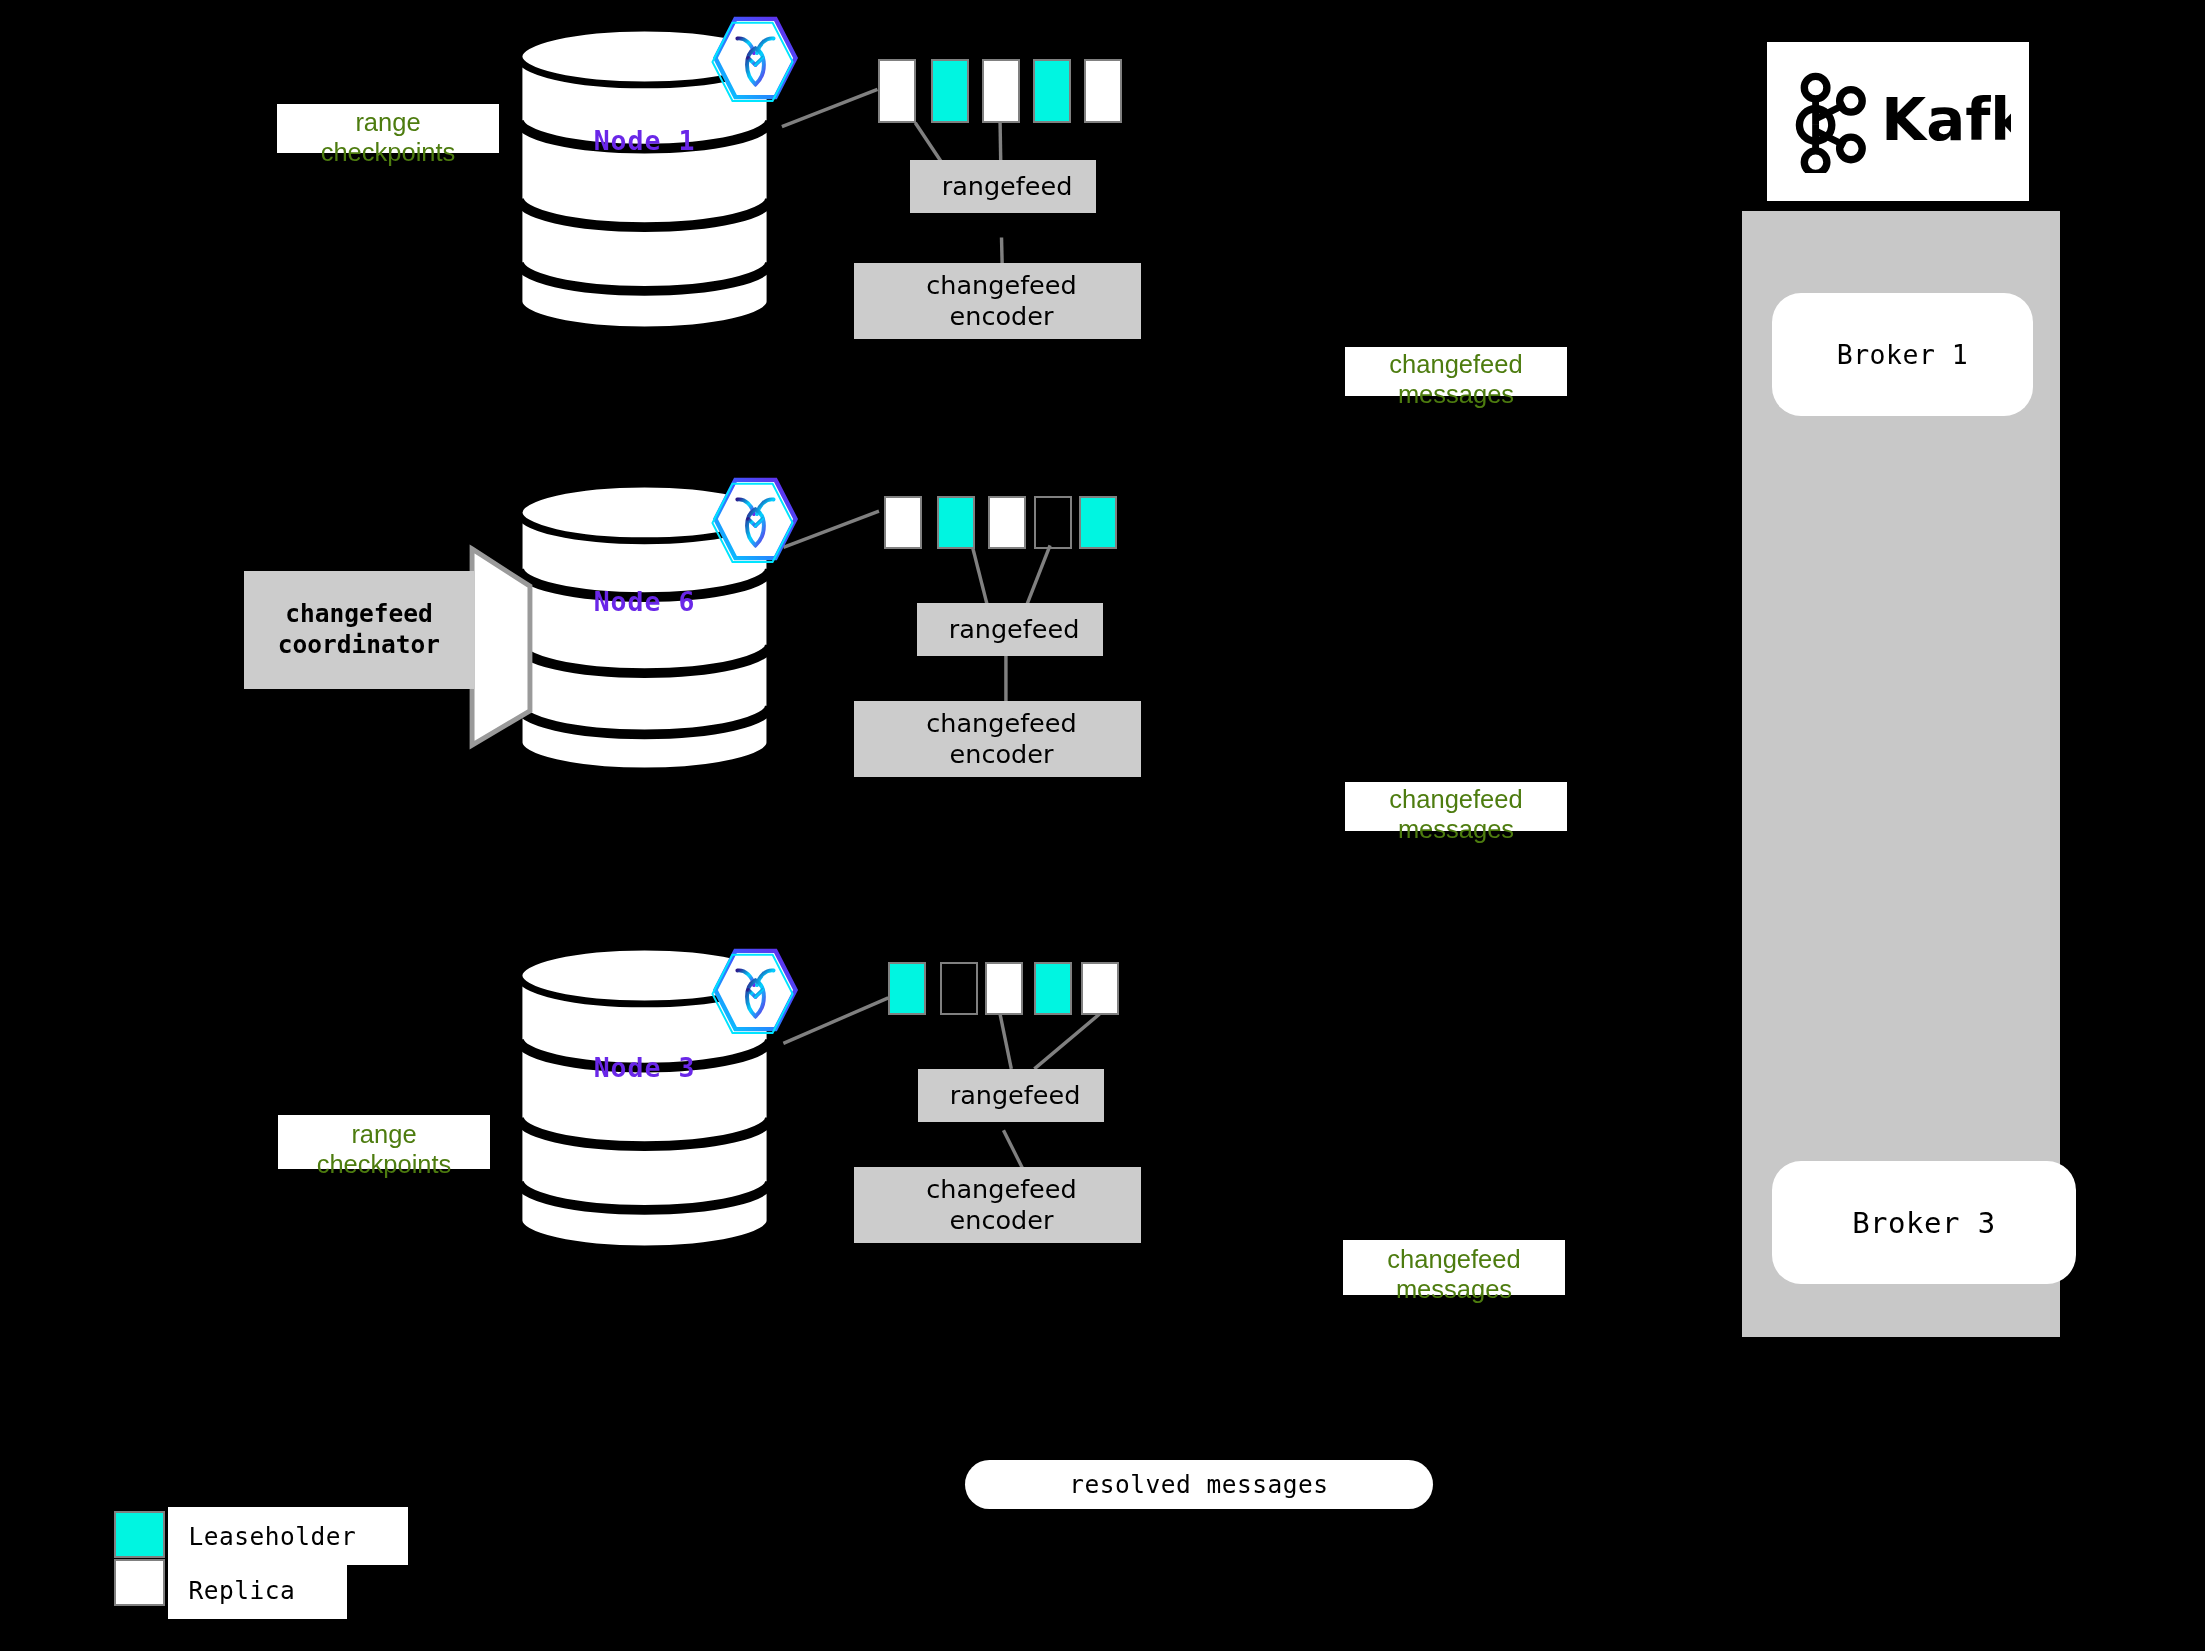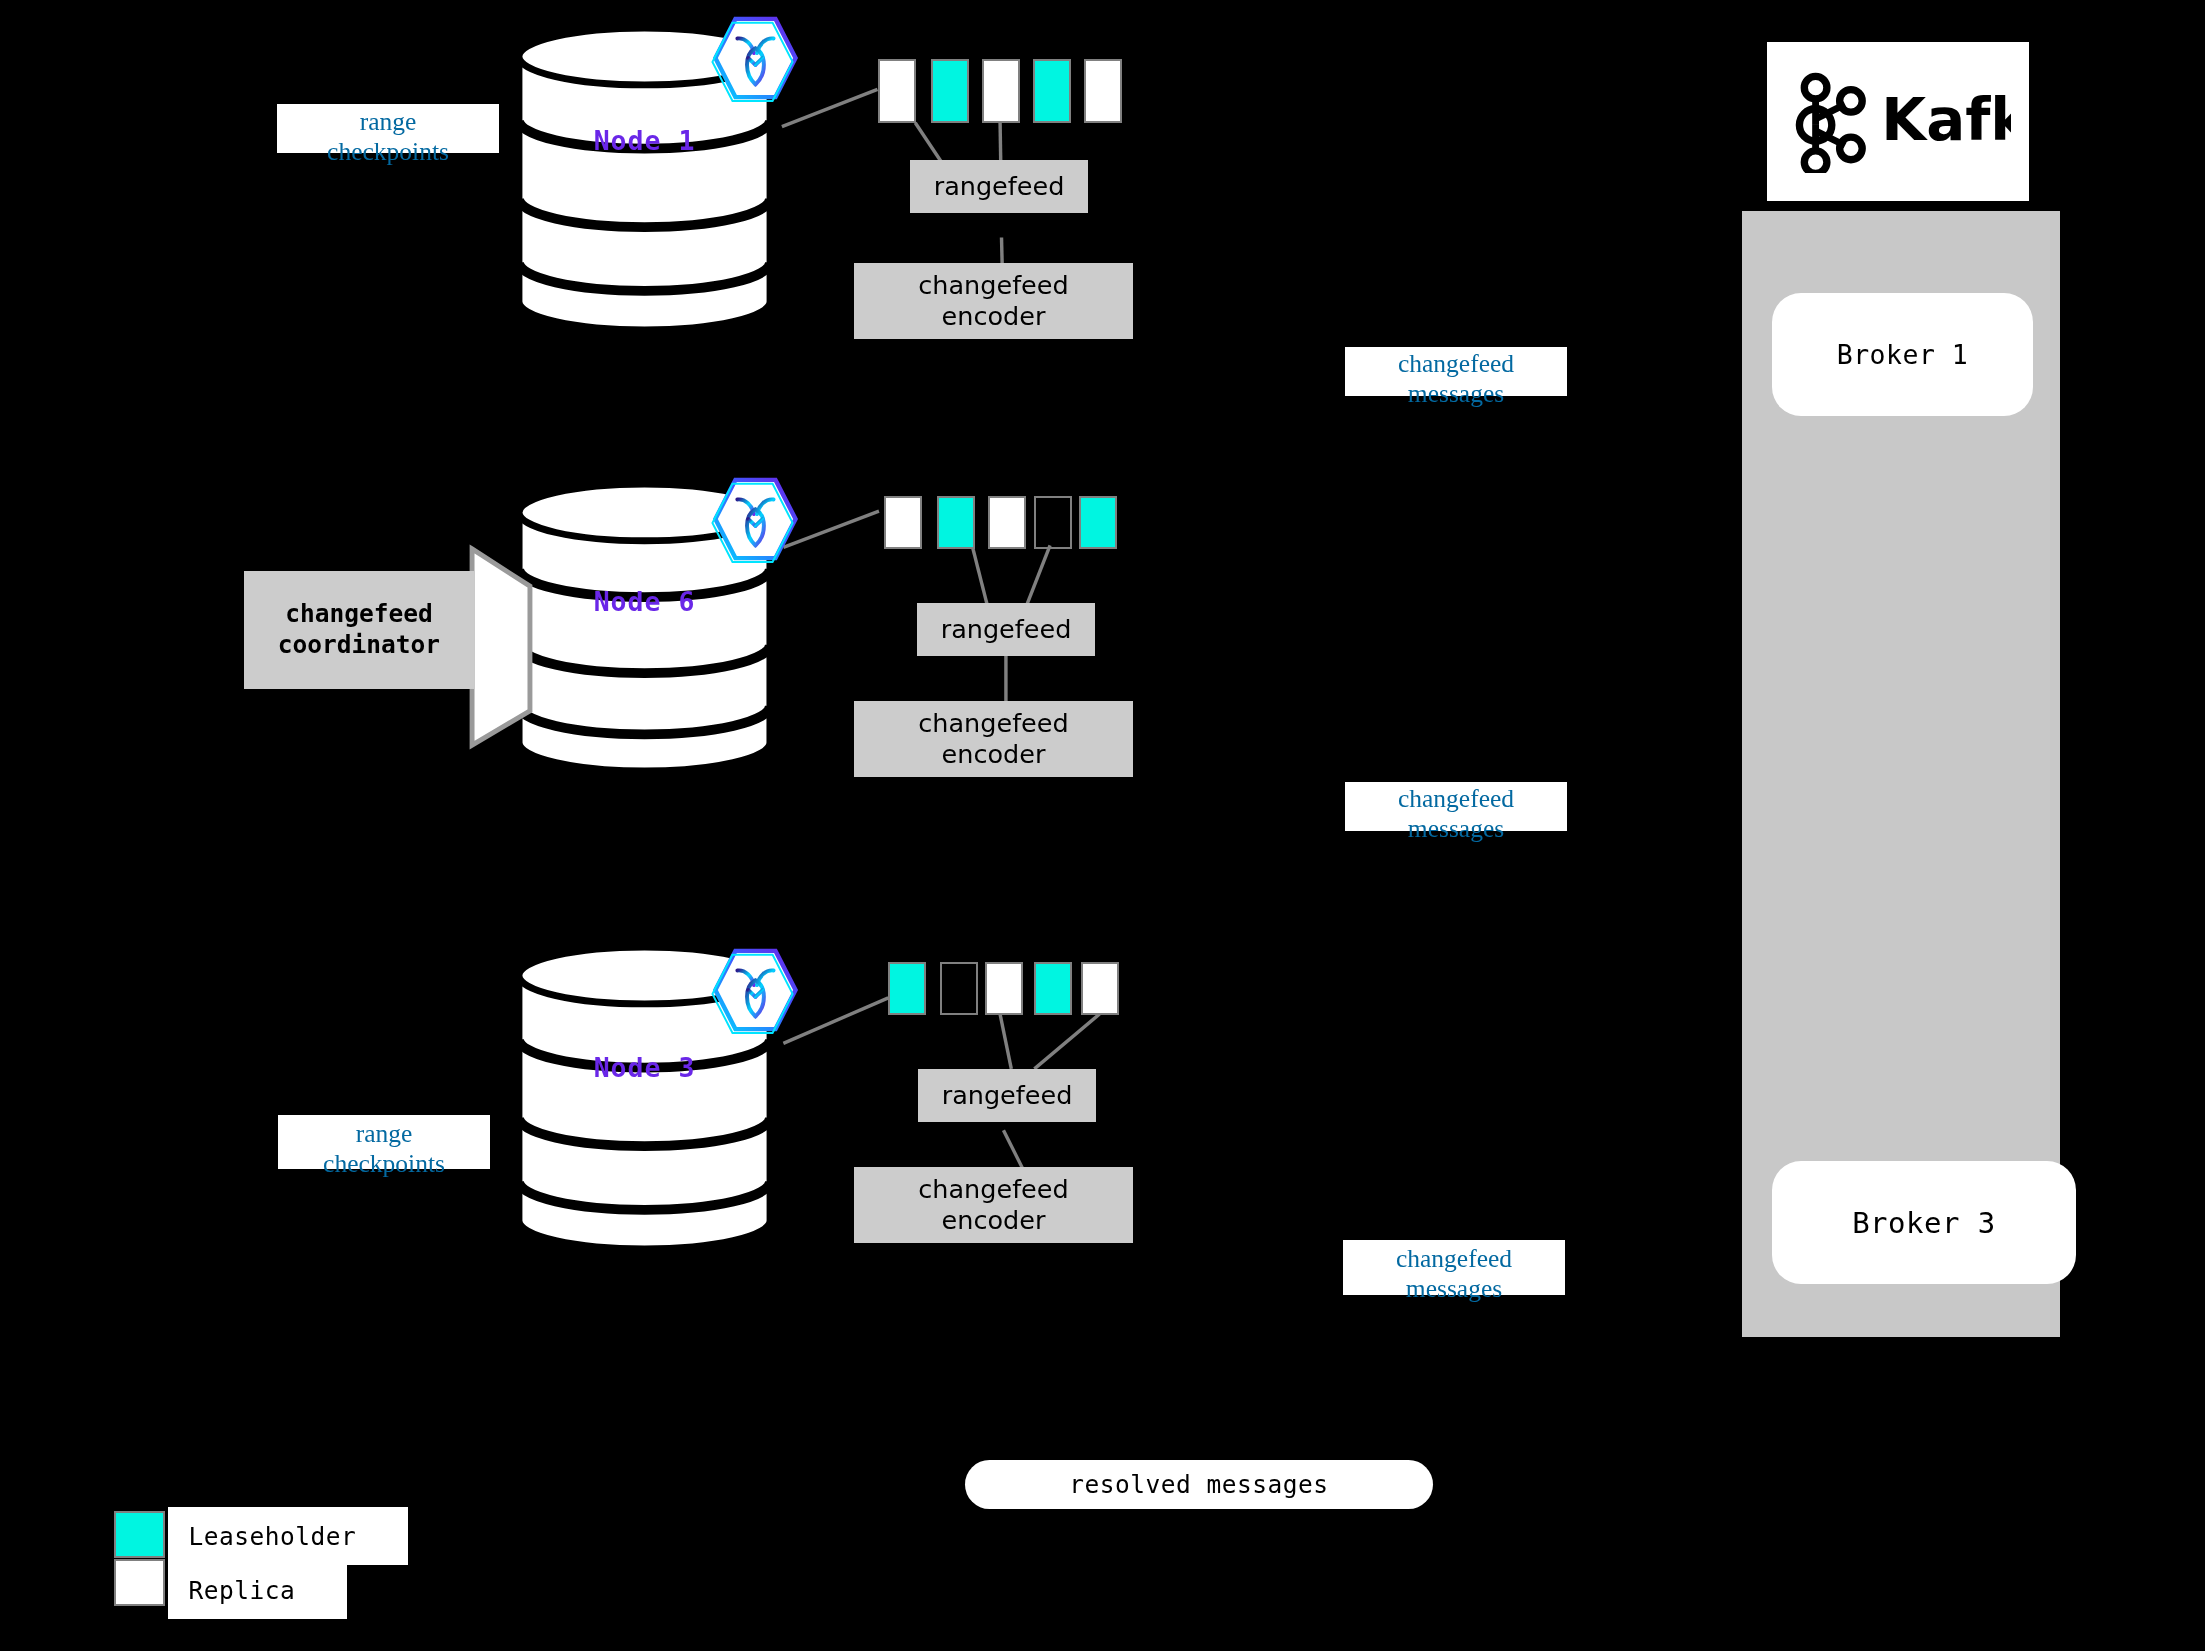--- a/index.html
+++ b/index.html
@@ -53,28 +53,29 @@
     position: absolute;
     background: #cccccc;
     color: #000000;
     display: flex;
     align-items: center;
     justify-content: center;
     text-align: center;
     line-height: 1.22;
     font-family: "DejaVu Sans", "Liberation Sans", sans-serif;
     white-space: pre-line;
+    padding-left: 8px;
   }
 
   
   .wlabel {
     position: absolute;
     background: #ffffff;
-    color: #0369a1;
-    font-family: Liberation Serif, serif;
+    color: #4d7c0f;
+    font-family: Liberation Sans, sans-serif;
     text-align: center;
     line-height: 1.18;
     white-space: pre-line;
   }
   .wlabel > span {
     position: absolute;
     left: 50%;
     transform: translateX(-50%);
     white-space: pre-line;
     display: block;

